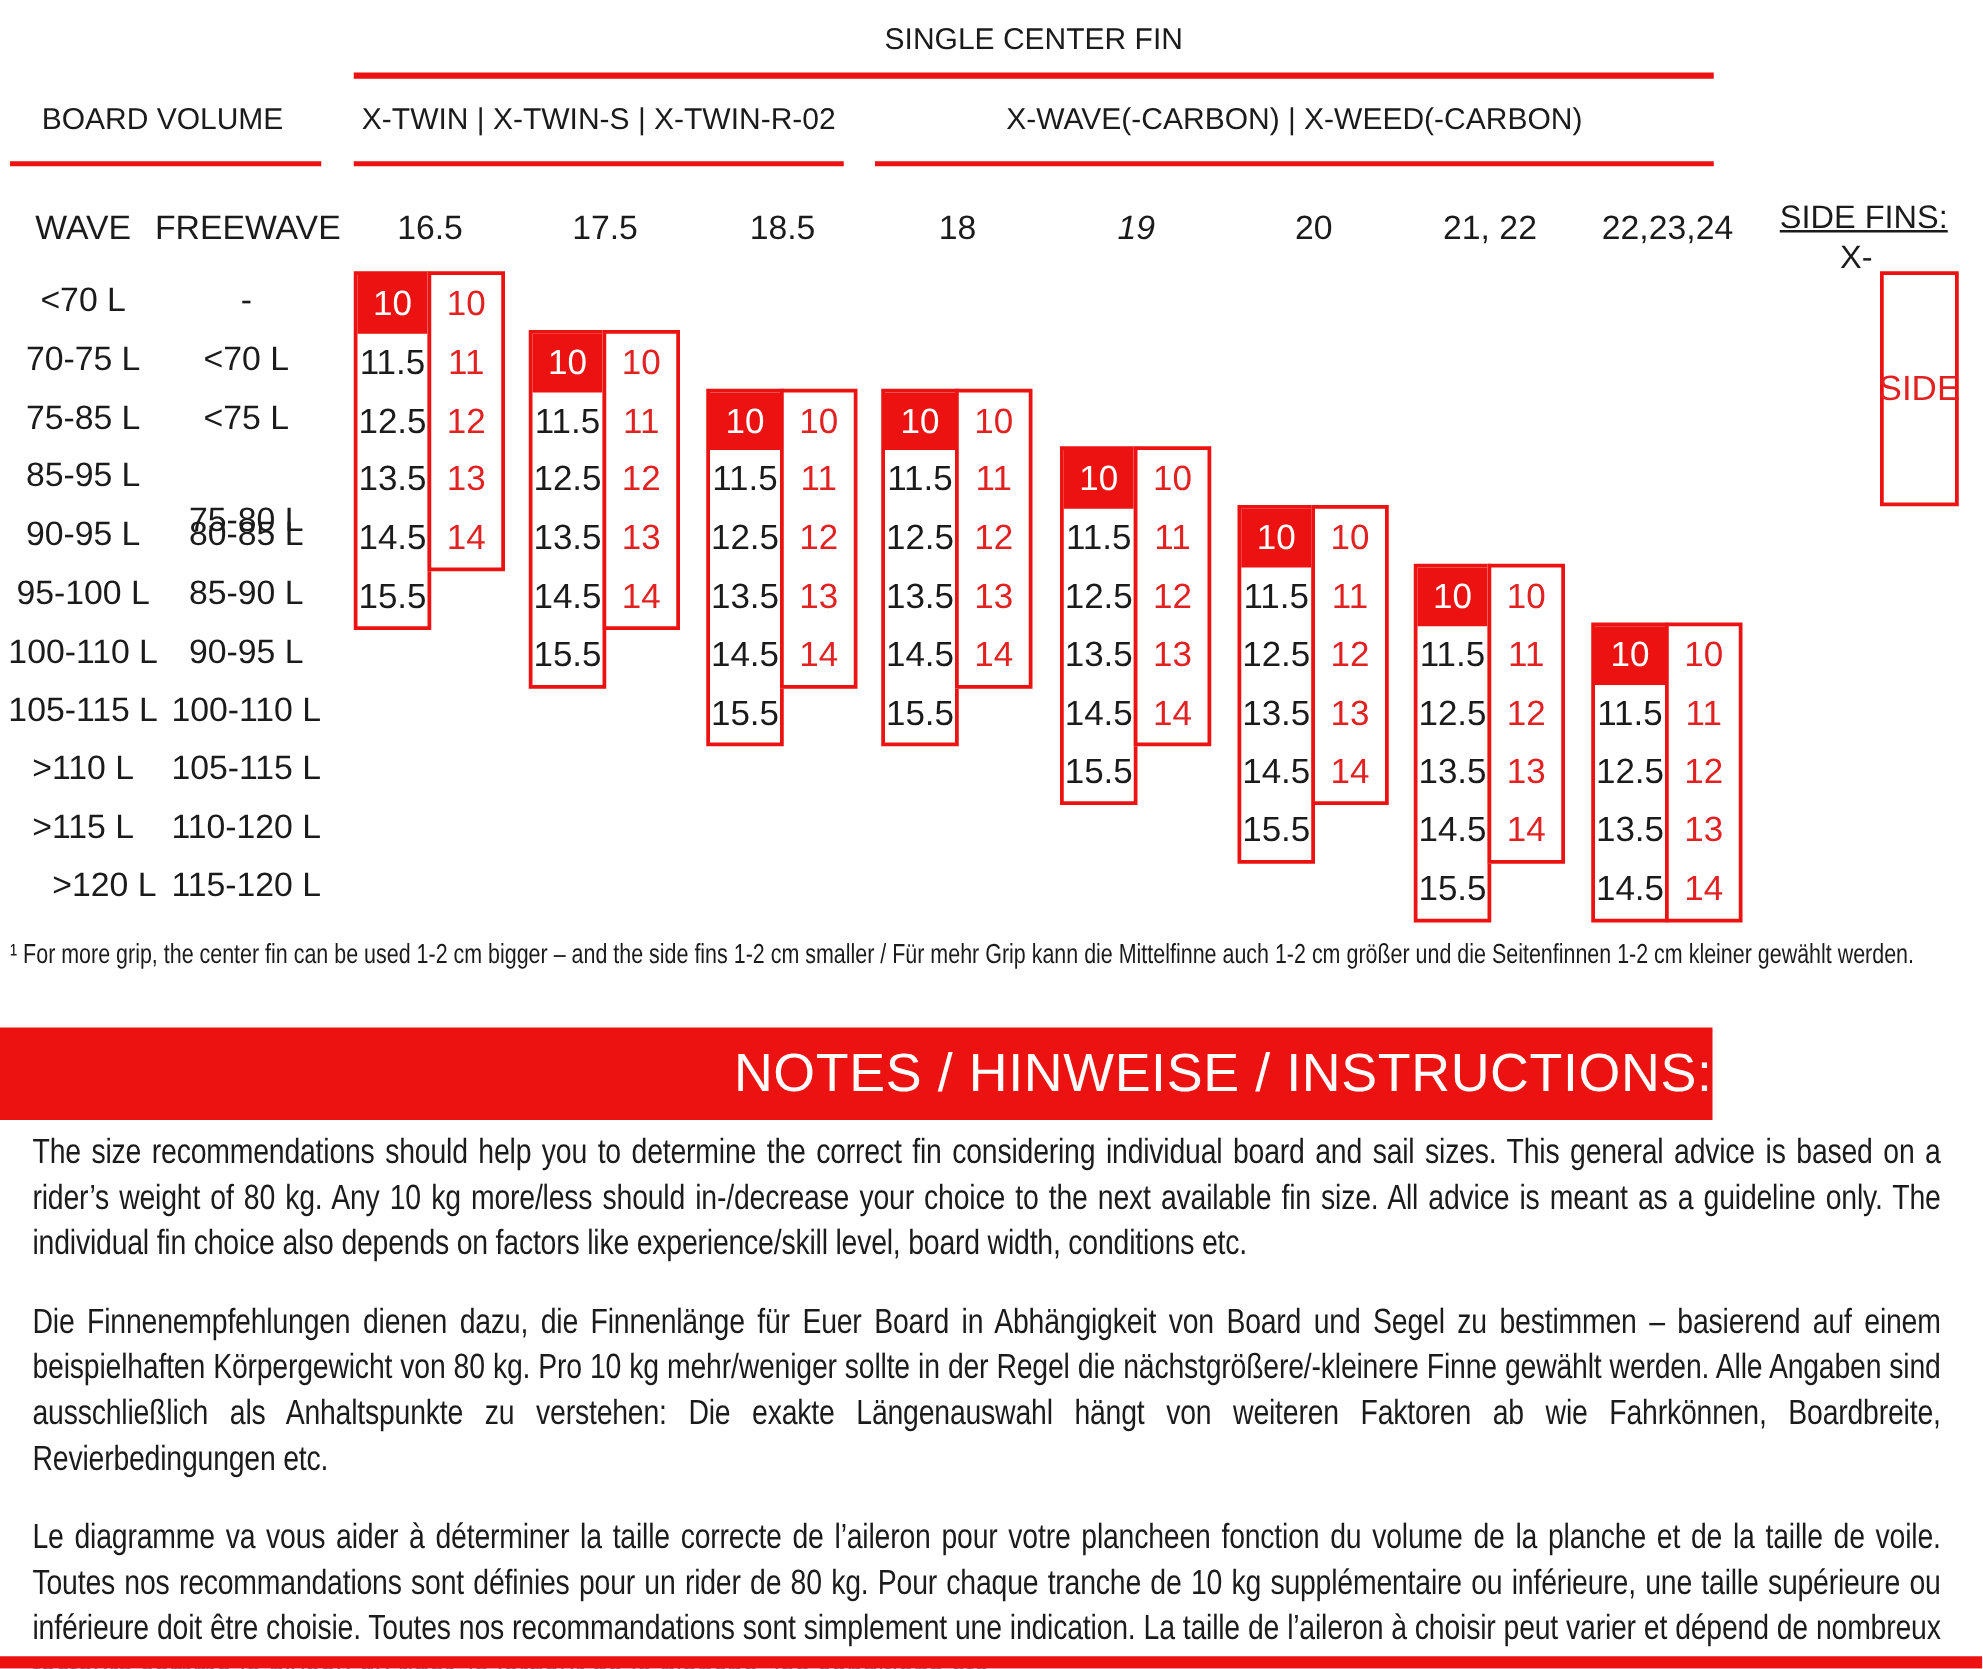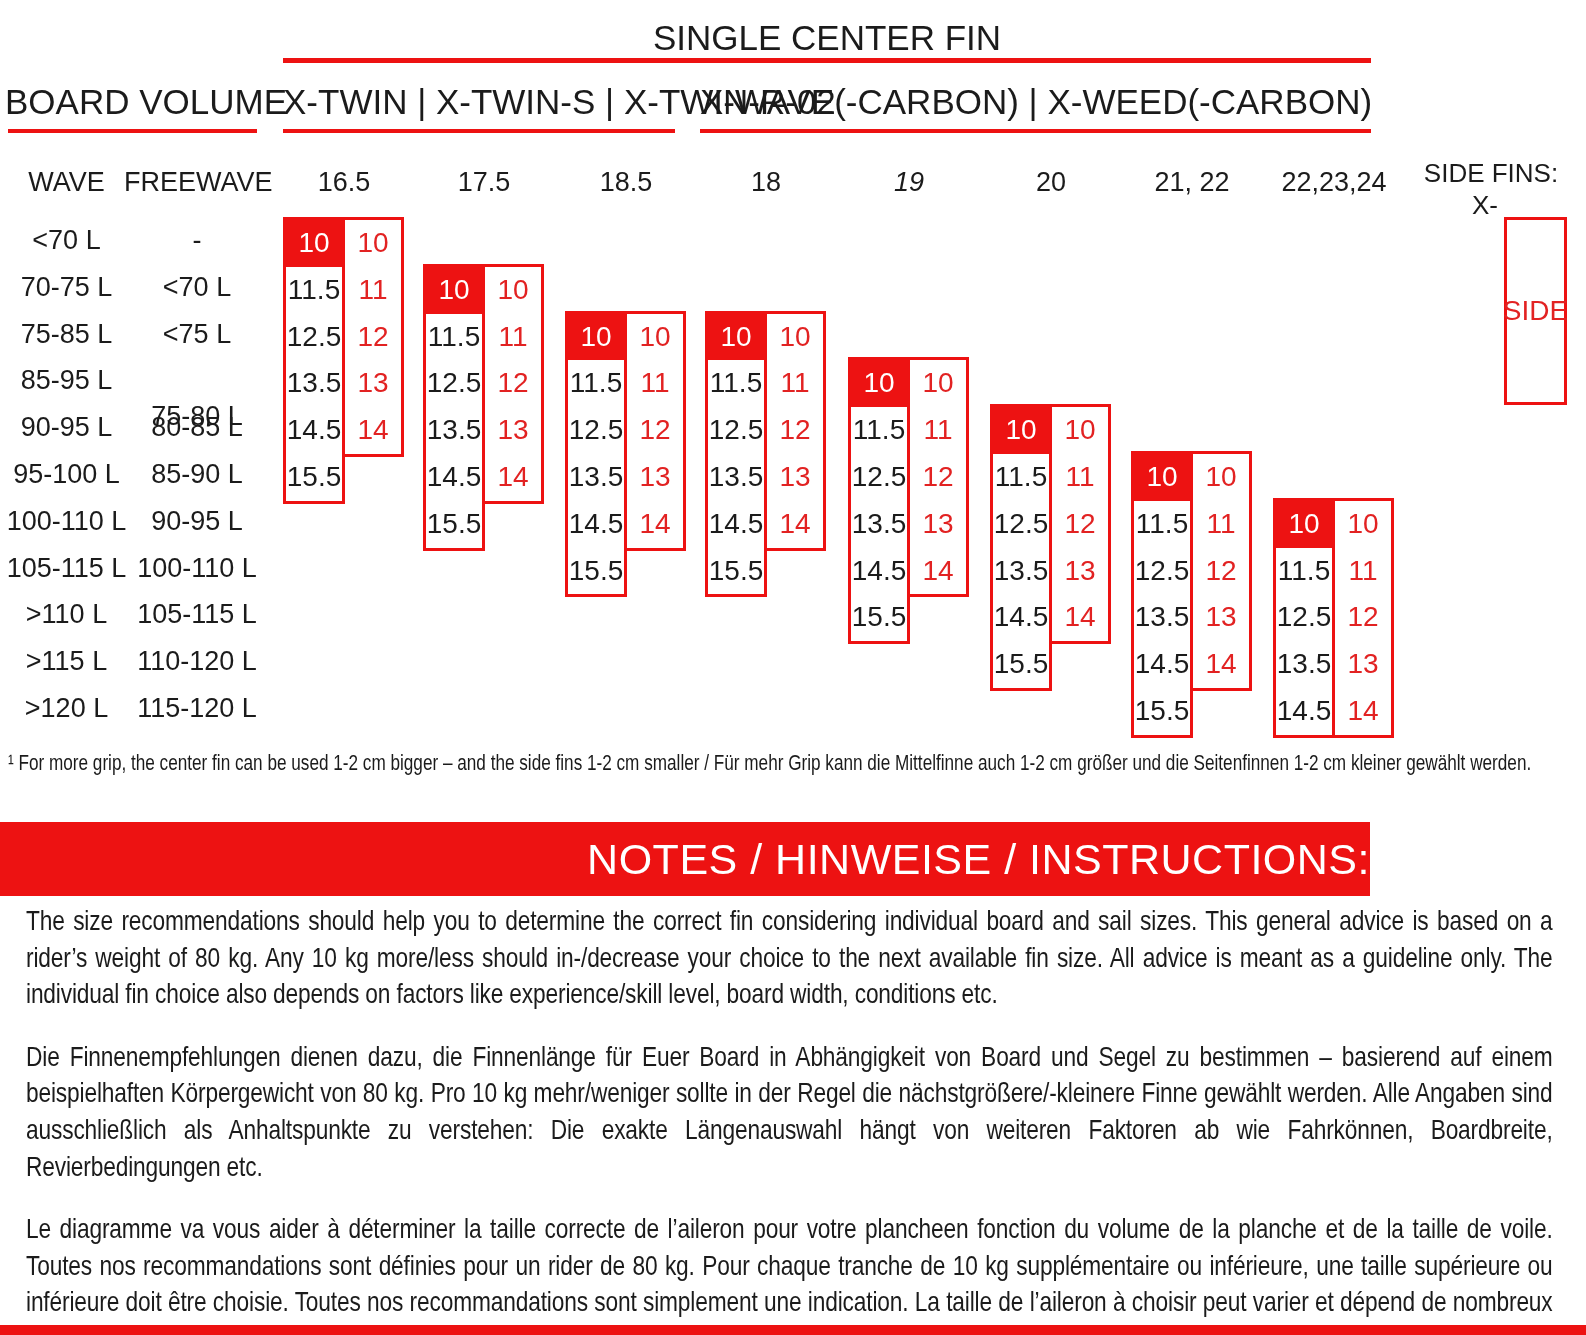--- a/index.html
+++ b/index.html
@@ -7,35 +7,35 @@
     --red-text:#e22222;
     --ink:#1b1b1b;
   }
   html,body{margin:0;padding:0;background:#fff;}
   .canvas{
     position:relative;width:1586px;height:1335px;background:#fff;overflow:hidden;
     font-family:"Liberation Sans",sans-serif;color:var(--ink);
   }
   .abs{position:absolute;}
   .rule{position:absolute;background:var(--red);}
-  .hdr{position:absolute;font-size:35px;text-align:center;white-space:nowrap;}
+  .hdr{position:absolute;font-size:24px;text-align:center;white-space:nowrap;}
   .collab{position:absolute;top:166px;height:32px;line-height:32px;font-size:27px;text-align:center;white-space:nowrap;}
   
   .rowlabel{position:absolute;height:46.8px;line-height:46.8px;font-size:27px;text-align:center;white-space:nowrap;}
   .saillabel{position:absolute;top:166px;height:32px;line-height:32px;font-size:27px;text-align:center;white-space:nowrap;}
   .finbox{position:absolute;border:3px solid var(--red);background:#fff;box-sizing:border-box;}
   .cell{height:46.8px;line-height:46.8px;font-size:28px;text-align:center;color:var(--ink);}
   .cellhdr{background:var(--red);color:#fff;}
   .sidecell{color:var(--red-text);}
   
   .legend-left{position:absolute;left:1428px;top:217px;width:79px;height:236px;border:3px solid var(--red);box-sizing:border-box;background:#fff;}
   .legend-quad{height:48px;line-height:48px;background:var(--red);color:#fff;font-size:28px;text-align:center;margin:-1px;}
   .legend-tri{height:182px;display:flex;align-items:center;justify-content:center;font-size:28px;}
   .legend-side{position:absolute;left:1504px;top:217px;width:63px;height:188px;border:3px solid var(--red);box-sizing:border-box;background:#fff;display:flex;align-items:center;justify-content:center;font-size:28px;color:var(--red-text);}
-  .sidefins-title{position:absolute;left:1396px;top:158px;width:190px;text-align:center;font-size:26px;white-space:nowrap;}
+  .sidefins-title{position:absolute;left:1396px;top:158px;width:190px;text-align:center;font-size:26px;white-space:nowrap;text-decoration:underline;}
   .sidefins-sub{position:absolute;left:1396px;top:190px;width:178px;text-align:center;font-size:26px;}
   .footnote{
     position:absolute;left:8px;top:750px;font-size:22px;white-space:nowrap;
     transform:scaleX(0.78);transform-origin:0 0;color:var(--ink);
   }
   .notes-banner{
     position:absolute;left:0;top:822px;width:1370px;height:74px;background:var(--red);
     display:flex;align-items:center;justify-content:flex-end;
   }
   .notes-banner span{color:#fff;font-size:43px;letter-spacing:0.5px;white-space:nowrap;}
@@ -85,21 +85,21 @@
       <div class="rowlabel" style="left: 0px; top: 451px; width: 133px;">95-100 L</div>
       <div class="rowlabel" style="left: 127px; top: 451px; width: 140px;">85-90 L</div>
       <div class="rowlabel" style="left: 0px; top: 497.8px; width: 133px;">100-110 L</div>
       <div class="rowlabel" style="left: 127px; top: 497.8px; width: 140px;">90-95 L</div>
       <div class="rowlabel" style="left: 0px; top: 544.6px; width: 133px;">105-115 L</div>
       <div class="rowlabel" style="left: 127px; top: 544.6px; width: 140px;">100-110 L</div>
       <div class="rowlabel" style="left: 0px; top: 591.4px; width: 133px;">&gt;110 L</div>
       <div class="rowlabel" style="left: 127px; top: 591.4px; width: 140px;">105-115 L</div>
       <div class="rowlabel" style="left: 0px; top: 638.2px; width: 133px;">&gt;115 L</div>
       <div class="rowlabel" style="left: 127px; top: 638.2px; width: 140px;">110-120 L</div>
-      <div class="rowlabel" style="left: 0px; top: 685px; width: 133px;">&gt;120 L</div>
+      <div class="rowlabel" style="left: 17px; top: 685px; width: 133px;">&gt;120 L</div>
       <div class="rowlabel" style="left: 127px; top: 685px; width: 140px;">115-120 L</div>
       <div class="saillabel" style="left: 283px; width: 122px;">16.5</div>
       <div class="finbox" style="left: 283px; top: 217px; width: 62px; height: 286.8px;">
         <div class="cell cellhdr">10</div>
         <div class="cell">11.5</div>
         <div class="cell">12.5</div>
         <div class="cell">13.5</div>
         <div class="cell">14.5</div>
         <div class="cell">15.5</div>
       </div>

